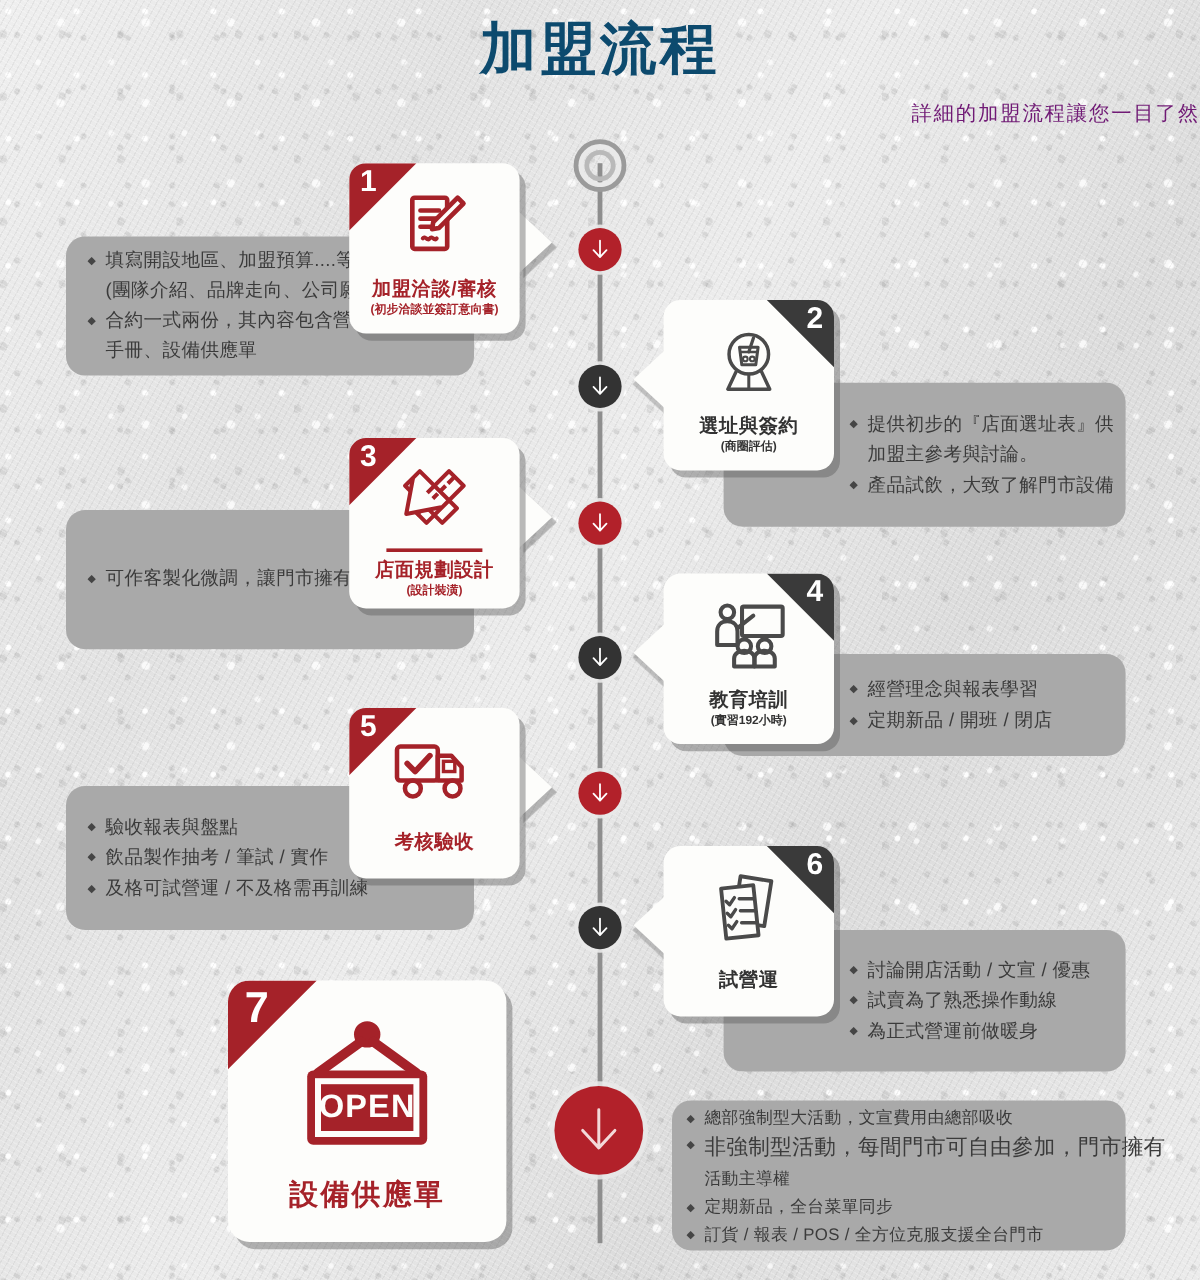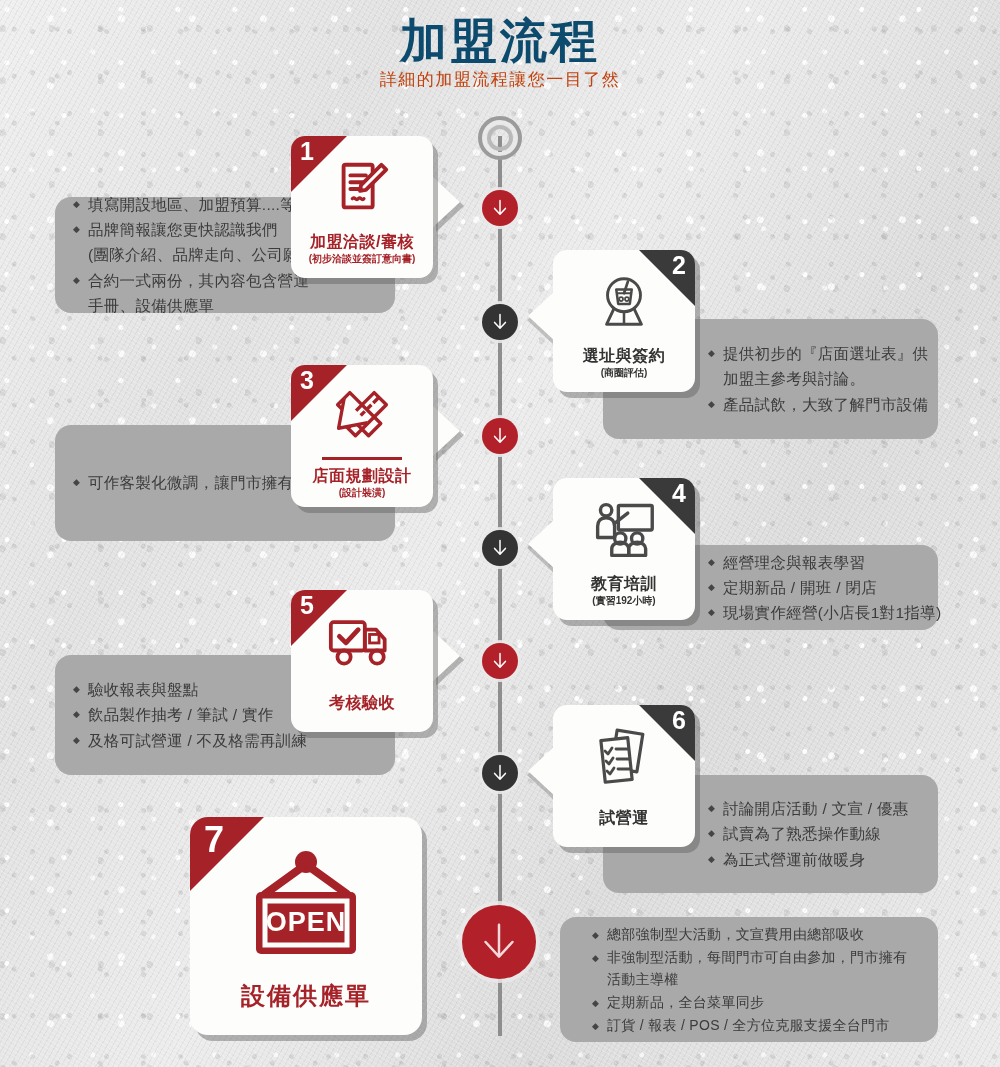--- a/index.html
+++ b/index.html
@@ -44,24 +44,25 @@
   
   .header { position: absolute; top: 14px; left: 0; width: 1000px; text-align: center; }
   .header h1 {
     font-size: 47px;
     font-weight: 700;
     color: #0c4a6e;
     letter-spacing: 3px;
     line-height: 1.15;
   }
   .header .sub {
-    margin-top: 0;
+    margin-top: 15px;
     font-size: 17px;
-    color: #c2410c;
+    color: #701a75;
     letter-spacing: 1.5px;
+    text-align: right;
   }
 
   
   .spine {
     position: absolute;
     left: 498px;
     top: 136px;
     width: 4px;
     height: 900px;
     background: #8e8e8e;
@@ -294,21 +295,20 @@
   </div>
   <div class="arrow-big" style="top:905px">
     <svg viewBox="0 0 24 24">
         <path d="M12 3v16M5 12 12 19.6 19 12" fill="none" stroke="#f3d9d9" stroke-width="1.3" stroke-linecap="round" stroke-linejoin="round"></path>
       </svg>
   </div>
 
   <div class="panel" style="left:55px; top:197px; width:340px; height:116px;">
     <ul>
       <li>填寫開設地區、加盟預算....等</li>
-      <li>品牌簡報讓您更快認識我們</li>
       <li class="cont">(團隊介紹、品牌走向、公司願景等)</li>
       <li>合約一式兩份，其內容包含營運</li>
       <li class="cont">手冊、設備供應單</li>
     </ul>
   </div>
   <div class="notch r" style="left:432px; top:176px;"></div>
   <div class="card left" style="left:291px; top:136px;">
     <div class="corner"></div>
     <div class="num">1</div>
     <div class="ico">
@@ -373,21 +373,20 @@
     </div>
     <div class="rule"></div>
     <div class="ttl">店面規劃設計</div>
     <div class="sub">(設計裝潢)</div>
   </div>
 
   <div class="panel" style="left:603px; top:545px; width:335px; height:85px; padding-left:105px;">
     <ul>
       <li>經營理念與報表學習</li>
       <li>定期新品 / 開班 / 閉店</li>
-      <li>現場實作經營(小店長1對1指導)</li>
     </ul>
   </div>
   <div class="notch l" style="left:528px; top:518px;"></div>
   <div class="card right" style="left:553px; top:478px;">
     <div class="corner"></div>
     <div class="num">4</div>
     <div class="ico">
       <svg width="64" height="58" viewBox="0 0 68 58">
         <rect x="28" y="3" width="36" height="26" rx="1.5" fill="none" stroke="#4a4a4a" stroke-width="3.6"></rect>
         <circle cx="15" cy="8" r="6" fill="none" stroke="#4a4a4a" stroke-width="3.6"></circle>
@@ -448,24 +447,24 @@
           <path d="M12 33l3 3 4-6"></path>
             <path d="M23 31h12"></path>
           <path d="M13 43l3 3 4-6"></path>
             <path d="M24 41h12"></path>
         </g>
       </svg>
     </div>
     <div class="ttl">試營運</div>
   </div>
 
-  <div class="panel" style="left:560px; top:917px; width:378px; height:125px; padding-left:32px;">
+  <div class="panel" style="left:560px; top:917px; width:378px; height:125px; padding-left:12px;">
     <ul>
       <li style="font-size:14px">總部強制型大活動，文宣費用由總部吸收</li>
-      <li style="font-size:14px">非強制型活動，每間門市可自由參加，門市擁有</li>
+      <li style="font-size:18px">非強制型活動，每間門市可自由參加，門市擁有</li>
       <li class="cont" style="font-size:14px">活動主導權</li>
       <li style="font-size:14px">定期新品，全台菜單同步</li>
       <li style="font-size:14px">訂貨 / 報表 / POS / 全方位克服支援全台門市</li>
     </ul>
   </div>
   <div class="card left notitlesub" style="left:190px; top:817px; width:232px; height:218px; border-radius:18px;">
     <div class="corner" style="border-top-width:74px; border-right-width:74px;"></div>
     <div class="num" style="font-size:36px; left:14px; top:3px;">7</div>
     <div class="ico" style="top:30px; width:232px; height:130px;">
       <svg width="126" height="124" viewBox="0 0 126 124">

